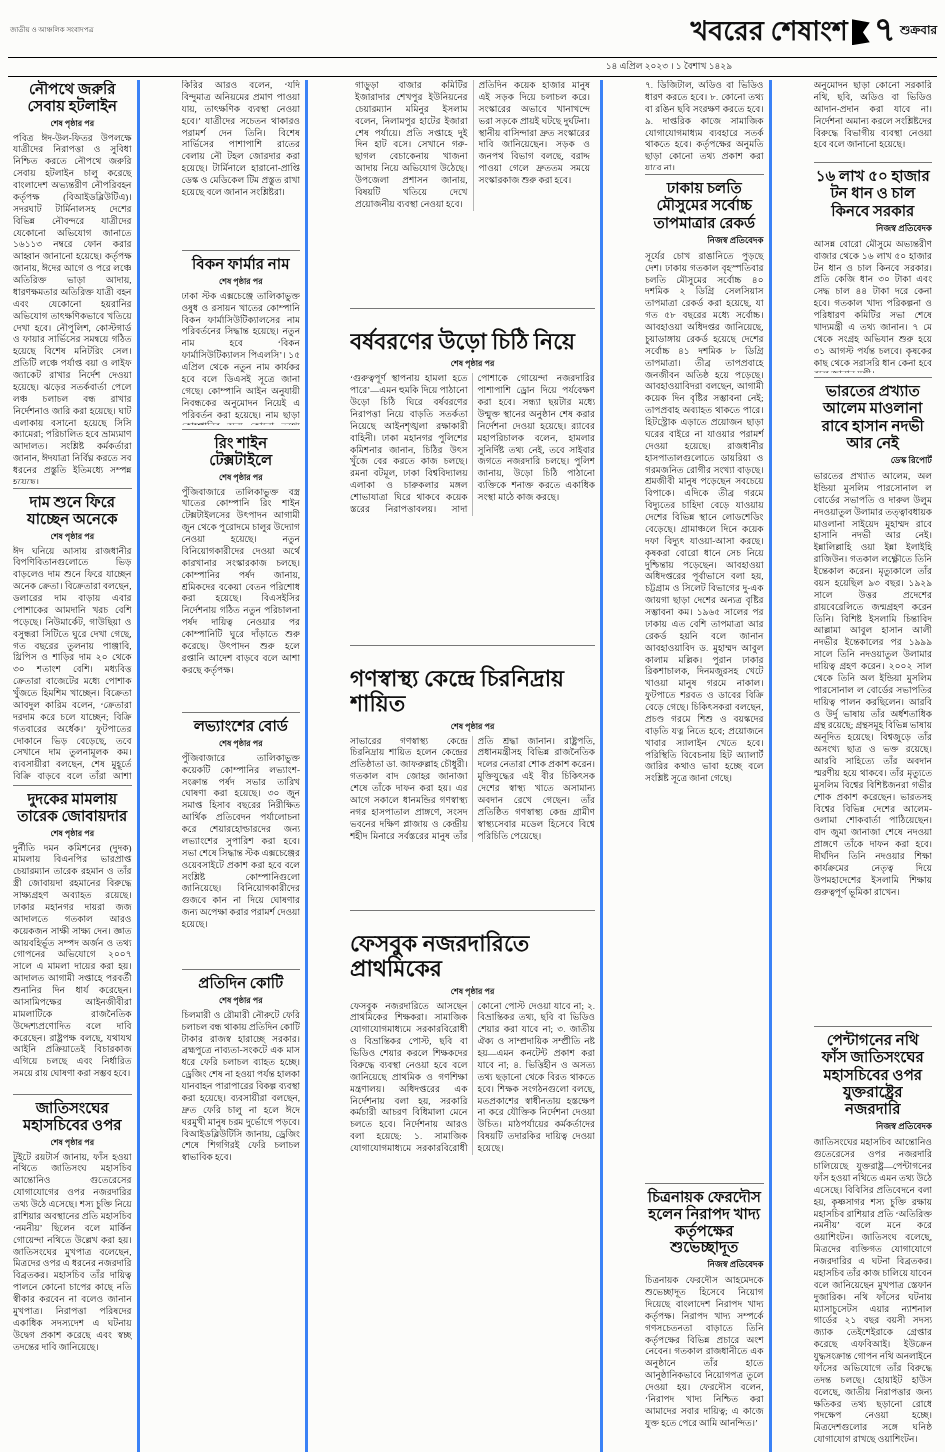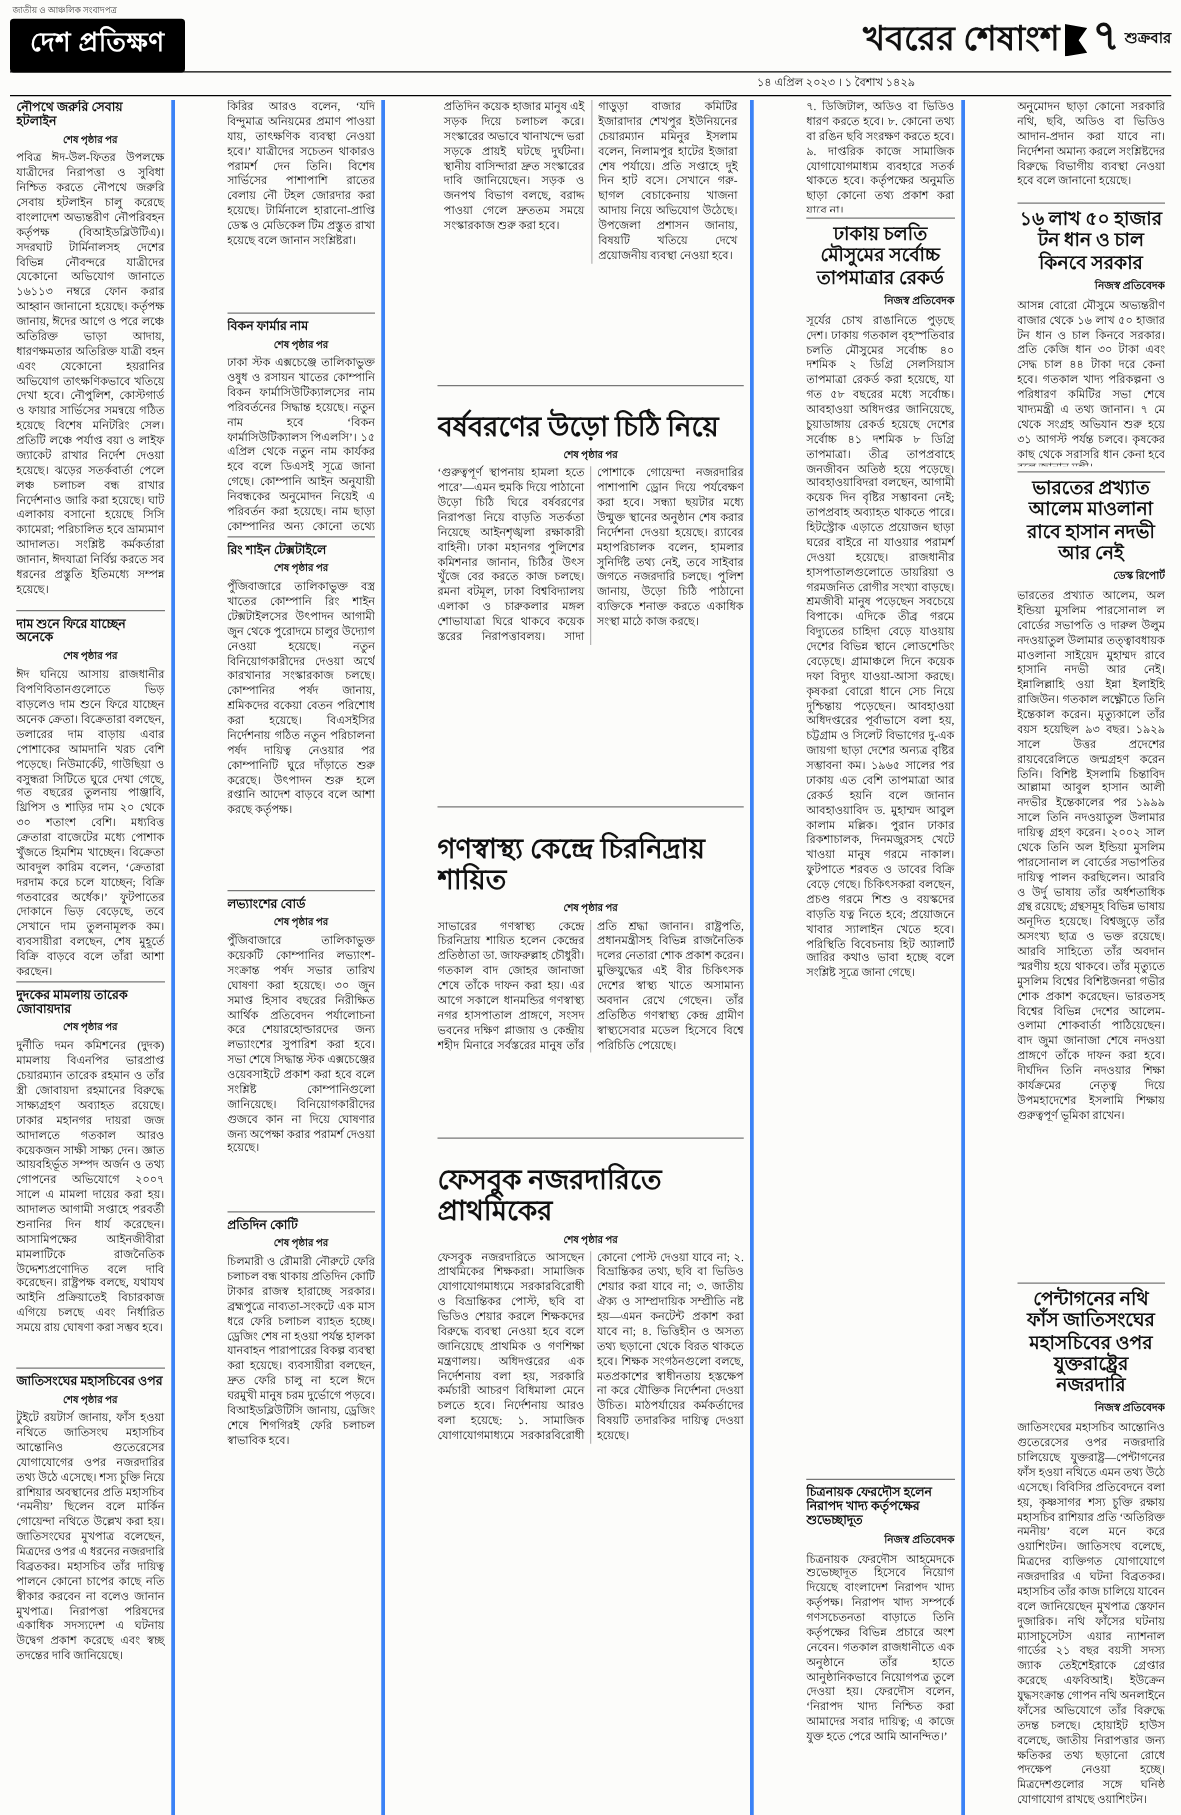--- a/index.html
+++ b/index.html
@@ -22,40 +22,39 @@
   .date-strip{text-align:right;padding:1px 205px 2px 0;font-size:9px;}
   .rule2{border-top:1.5px solid #000;margin-bottom:3px;}
   
   .cols{display:flex;height:1372px;}
   .col{width:148px;padding:0 5px;display:flex;flex-direction:column;overflow:hidden;}
   .col.wide{width:306px;}
   .col + .col{border-left:3px solid #3b82f6;padding-left:42px;}
   article{overflow:hidden;flex-shrink:0;}
   article.fill{flex:1 1 auto;}
   article + article{border-top:1px solid #777;margin-top:4px;padding-top:4px;}
-  .h-sm{font-size:10px;font-weight:bold;margin:1px 0 2px;line-height:1.12;}
+  .h-sm{font-size:15px;font-weight:bold;text-align:center;margin:1px 0 2px;line-height:1.12;}
   .h-md{font-size:15px;font-weight:bold;text-align:center;margin:1px 0 2px;line-height:1.15;}
   .h-lg{font-size:22px;font-weight:bold;margin:16px 0 3px;line-height:1.15;}
   .cont{font-size:8px;font-weight:bold;text-align:center;margin:0 0 3px;}
   .byline{font-size:8.5px;font-weight:bold;text-align:right;margin:0 0 3px;}
   .body{font-size:9px;line-height:1.32;text-align:justify;margin:0;word-break:break-word;}
   .two{column-count:2;column-gap:10px;column-rule:1px solid #b5b5b5;}
   .halves{display:flex;}
   .half{width:50%;box-sizing:border-box;padding:0 5px;overflow:hidden;}
   .half + .half{border-left:1px solid #b5b5b5;}
 </style>
 </head>
 <body>
 
 <div class="page">
 
   <div class="hdr">
     <div class="mast">
       <div class="tagline">জাতীয় ও আঞ্চলিক সংবাদপত্র</div>
-      <div class="mast-box">দেশ প্রতিক্ষণ</div>
     </div>
     <div class="hdr-right">
       <div class="section-title">খবরের শেষাংশ</div>
       <div class="logo-mark"></div>
       <div class="pageno">৭</div>
       <div class="day">শুক্রবার</div>
     </div>
   </div>
   <div class="rule1"></div>
   <div class="date-strip">১৪ এপ্রিল ২০২৩ । ১ বৈশাখ ১৪২৯</div>
@@ -109,24 +108,24 @@
         <h2 class="h-sm">প্রতিদিন কোটি</h2>
         <div class="cont">শেষ পৃষ্ঠার পর</div>
         <p class="body">চিলমারী ও রৌমারী নৌরুটে ফেরি চলাচল বন্ধ থাকায় প্রতিদিন কোটি টাকার রাজস্ব হারাচ্ছে সরকার। ব্রহ্মপুত্রে নাব্যতা-সংকটে এক মাস ধরে ফেরি চলাচল ব্যাহত হচ্ছে। ড্রেজিং শেষ না হওয়া পর্যন্ত হালকা যানবাহন পারাপারের বিকল্প ব্যবস্থা করা হয়েছে। ব্যবসায়ীরা বলছেন, দ্রুত ফেরি চালু না হলে ঈদে ঘরমুখী মানুষ চরম দুর্ভোগে পড়বে। বিআইডব্লিউটিসি জানায়, ড্রেজিং শেষে শিগগিরই ফেরি চলাচল স্বাভাবিক হবে।</p>
       </article>
     </section>
 
     <section class="col wide">
       <article style="height:224px">
         <div class="halves">
           <div class="half">
-            <p class="body">প্রতিদিন কয়েক হাজার মানুষ এই সড়ক দিয়ে চলাচল করে। সংস্কারের অভাবে খানাখন্দে ভরা সড়কে প্রায়ই ঘটছে দুর্ঘটনা। স্থানীয় বাসিন্দারা দ্রুত সংস্কারের দাবি জানিয়েছেন। সড়ক ও জনপথ বিভাগ বলছে, বরাদ্দ পাওয়া গেলে দ্রুততম সময়ে সংস্কারকাজ শুরু করা হবে।</p>
+            <p class="body">গাড়ুড়া বাজার কমিটির ইজারাদার শেখপুর ইউনিয়নের চেয়ারম্যান মমিনুর ইসলাম বলেন, নিলামপুর হাটের ইজারা শেষ পর্যায়ে। প্রতি সপ্তাহে দুই দিন হাট বসে। সেখানে গরু-ছাগল বেচাকেনায় খাজনা আদায় নিয়ে অভিযোগ উঠেছে। উপজেলা প্রশাসন জানায়, বিষয়টি খতিয়ে দেখে প্রয়োজনীয় ব্যবস্থা নেওয়া হবে।</p>
           </div>
           <div class="half">
-            <p class="body">গাড়ুড়া বাজার কমিটির ইজারাদার শেখপুর ইউনিয়নের চেয়ারম্যান মমিনুর ইসলাম বলেন, নিলামপুর হাটের ইজারা শেষ পর্যায়ে। প্রতি সপ্তাহে দুই দিন হাট বসে। সেখানে গরু-ছাগল বেচাকেনায় খাজনা আদায় নিয়ে অভিযোগ উঠেছে। উপজেলা প্রশাসন জানায়, বিষয়টি খতিয়ে দেখে প্রয়োজনীয় ব্যবস্থা নেওয়া হবে।</p>
+            <p class="body">প্রতিদিন কয়েক হাজার মানুষ এই সড়ক দিয়ে চলাচল করে। সংস্কারের অভাবে খানাখন্দে ভরা সড়কে প্রায়ই ঘটছে দুর্ঘটনা। স্থানীয় বাসিন্দারা দ্রুত সংস্কারের দাবি জানিয়েছেন। সড়ক ও জনপথ বিভাগ বলছে, বরাদ্দ পাওয়া গেলে দ্রুততম সময়ে সংস্কারকাজ শুরু করা হবে।</p>
           </div>
         </div>
       </article>
       <article style="height:328px">
         <h2 class="h-lg">বর্ষবরণের উড়ো চিঠি নিয়ে</h2>
         <div class="cont">শেষ পৃষ্ঠার পর</div>
         <p class="body two">‘গুরুত্বপূর্ণ স্থাপনায় হামলা হতে পারে’—এমন হুমকি দিয়ে পাঠানো উড়ো চিঠি ঘিরে বর্ষবরণের নিরাপত্তা নিয়ে বাড়তি সতর্কতা নিয়েছে আইনশৃঙ্খলা রক্ষাকারী বাহিনী। ঢাকা মহানগর পুলিশের কমিশনার জানান, চিঠির উৎস খুঁজে বের করতে কাজ চলছে। রমনা বটমূল, ঢাকা বিশ্ববিদ্যালয় এলাকা ও চারুকলার মঙ্গল শোভাযাত্রা ঘিরে থাকবে কয়েক স্তরের নিরাপত্তাবলয়। সাদা পোশাকে গোয়েন্দা নজরদারির পাশাপাশি ড্রোন দিয়ে পর্যবেক্ষণ করা হবে। সন্ধ্যা ছয়টার মধ্যে উন্মুক্ত স্থানের অনুষ্ঠান শেষ করার নির্দেশনা দেওয়া হয়েছে। র‌্যাবের মহাপরিচালক বলেন, হামলার সুনির্দিষ্ট তথ্য নেই, তবে সাইবার জগতে নজরদারি চলছে। পুলিশ জানায়, উড়ো চিঠি পাঠানো ব্যক্তিকে শনাক্ত করতে একাধিক সংস্থা মাঠে কাজ করছে।</p>
       </article>
       <article style="height:256px">
         <h2 class="h-lg">গণস্বাস্থ্য কেন্দ্রে চিরনিদ্রায় শায়িত</h2>

